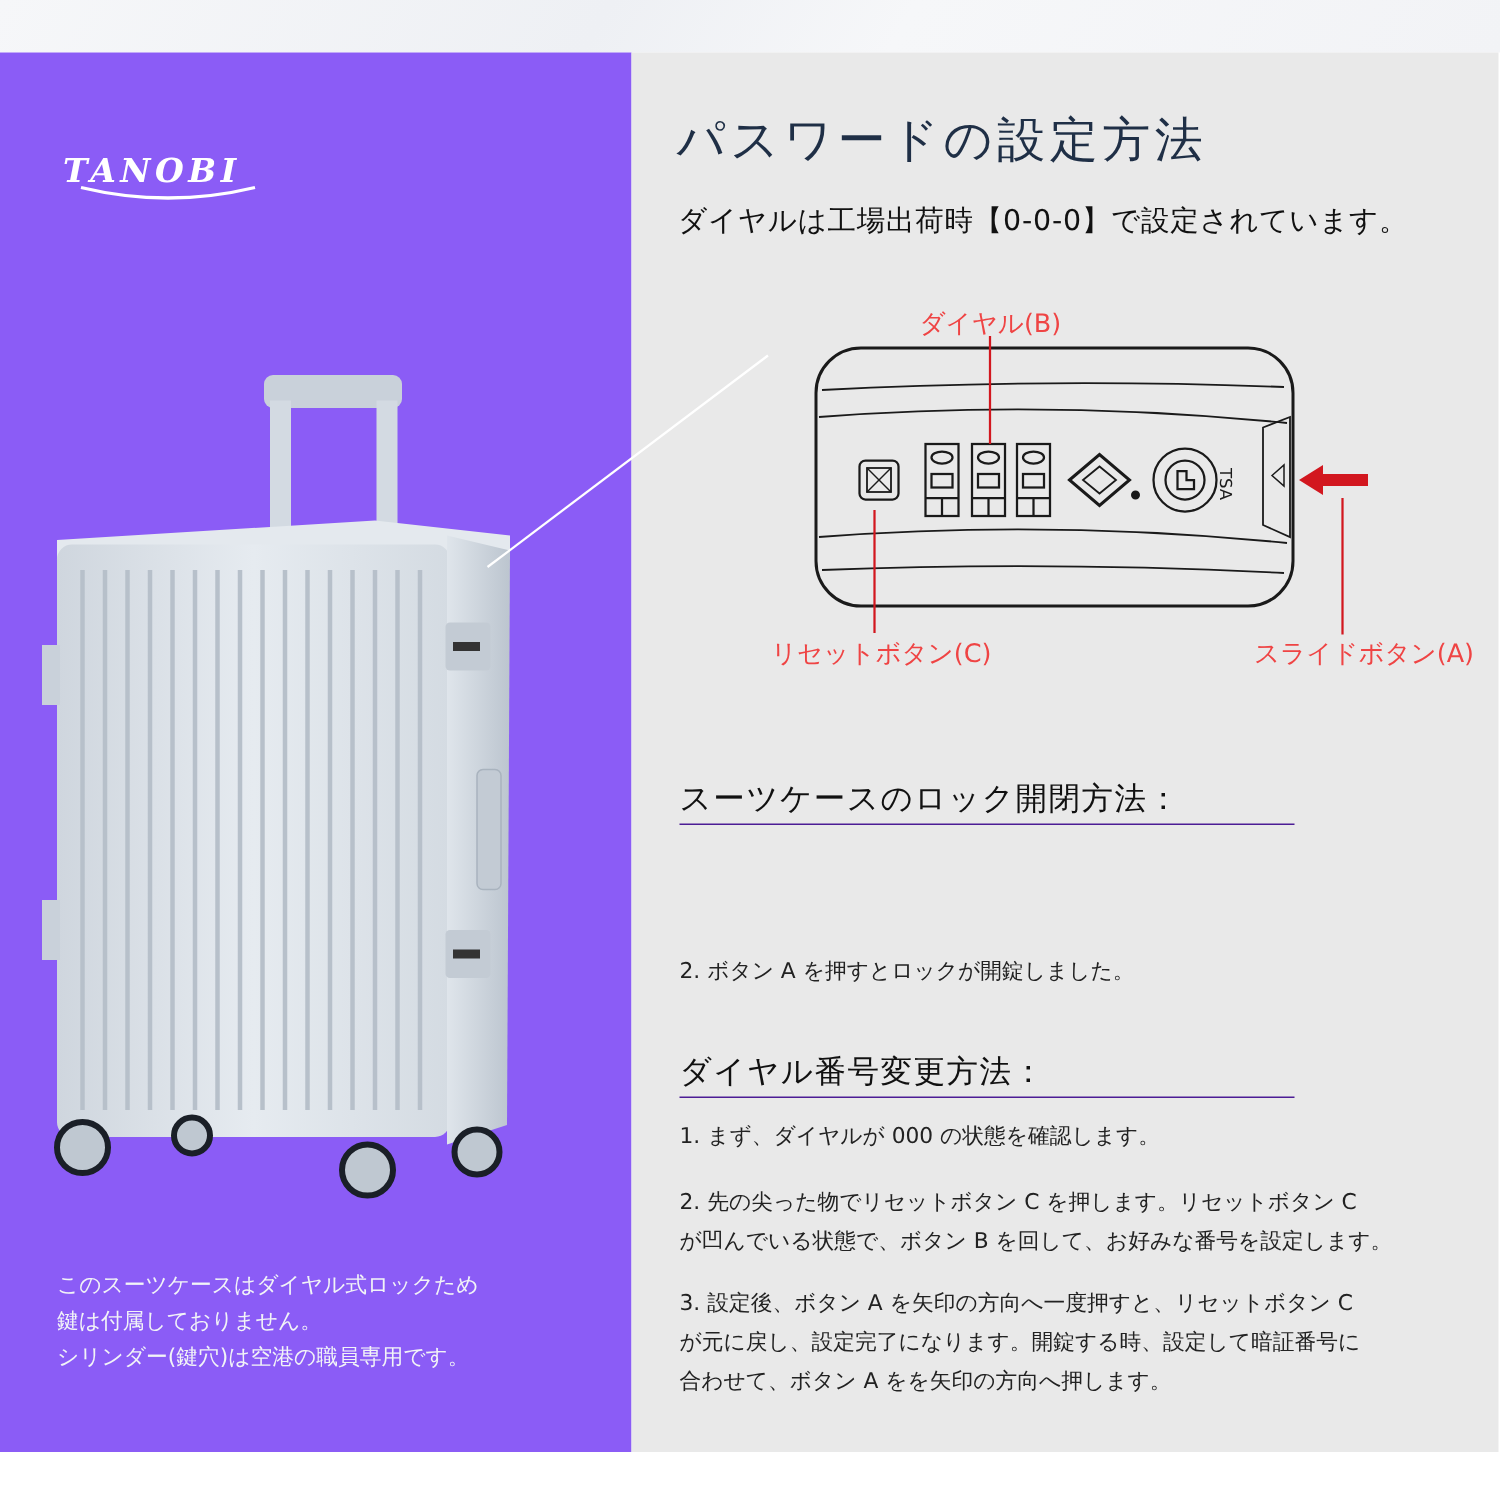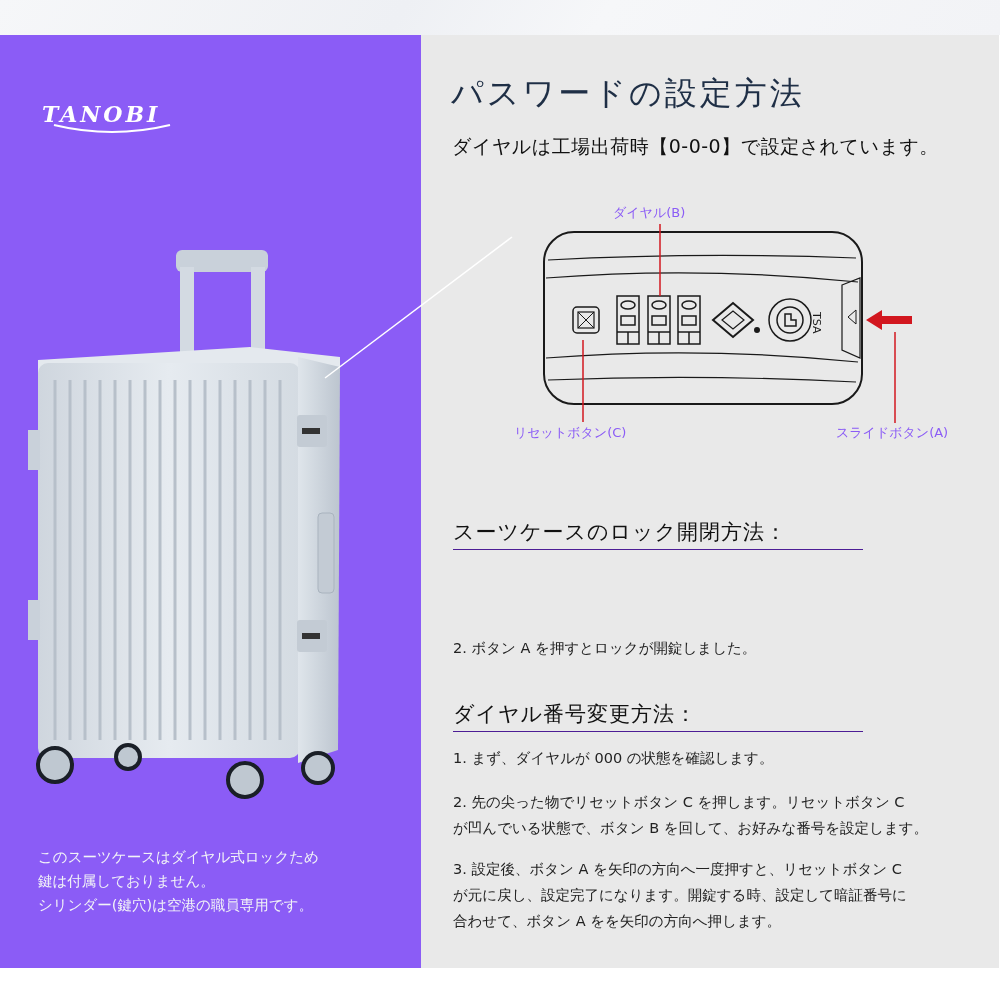--- a/index.html
+++ b/index.html
@@ -20,21 +20,21 @@
 
   .left-note { position: absolute; left: 38px; top: 810px; color: #f2f4f7; font-size: 14.5px; line-height: 24px; }
 
   .pointer-line { position: absolute; left: 0; top: 0; pointer-events: none; }
 
   .title { position: absolute; left: 421px; width: 578px; top: 72px; text-align: left; font-size: 32px;
     color: #1f2f46; letter-spacing: 3px; padding-left: 30px; }
   .subtitle { position: absolute; left: 452px; top: 134px; font-size: 19px; color: #111111; letter-spacing: 0.5px; }
 
   .diagram { position: absolute; left: 500px; top: 190px; }
-  .dlabel { position: absolute; color: #8b5cf6; font-size: 13px; white-space: nowrap; }
+  .dlabel { position: absolute; color: #ef4444; font-size: 17px; white-space: nowrap; }
 
   .section-h { position: absolute; left: 453px; font-size: 21px; color: #111; border-bottom: 1px solid #4c1d95;
     width: 410px; padding-bottom: 3px; letter-spacing: 1px; }
   .para { position: absolute; left: 453px; font-size: 14.5px; color: #222; line-height: 26px; width: 540px; }
 </style>
 </head>
 <body>
 
 <div class="top-strip"></div>
 

